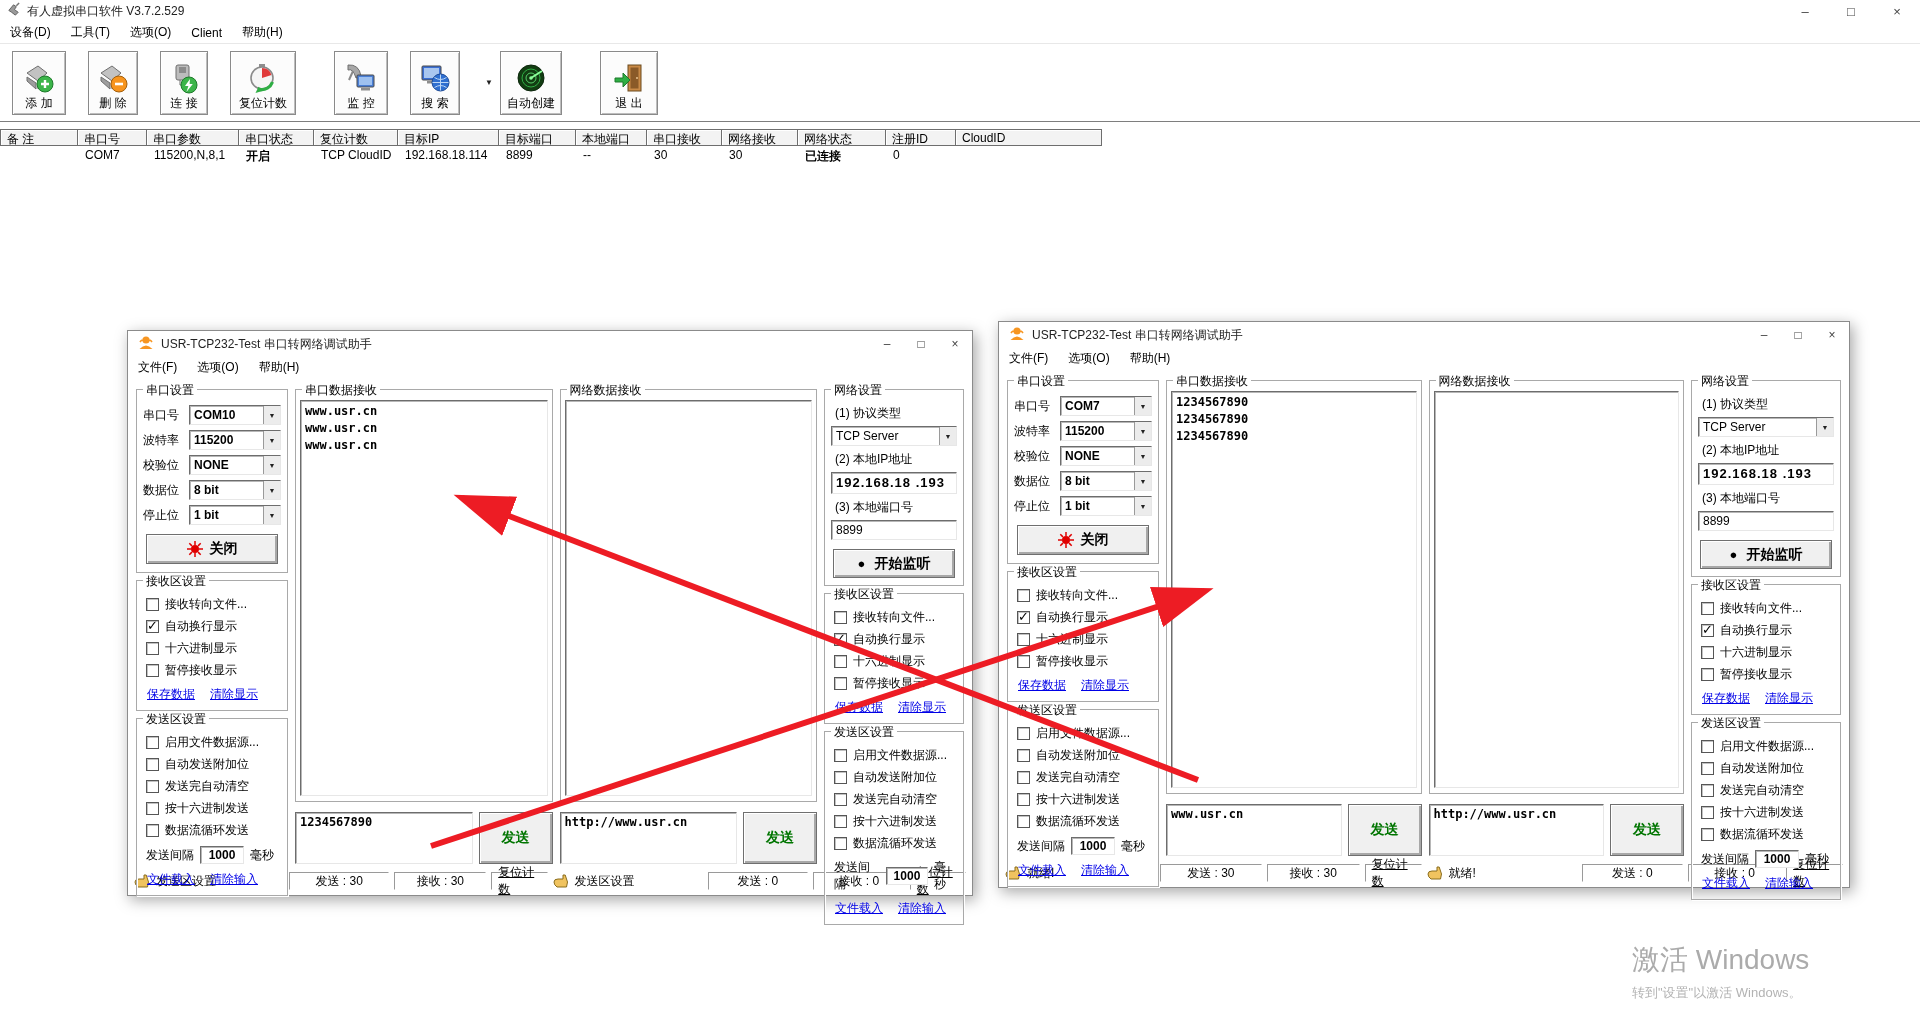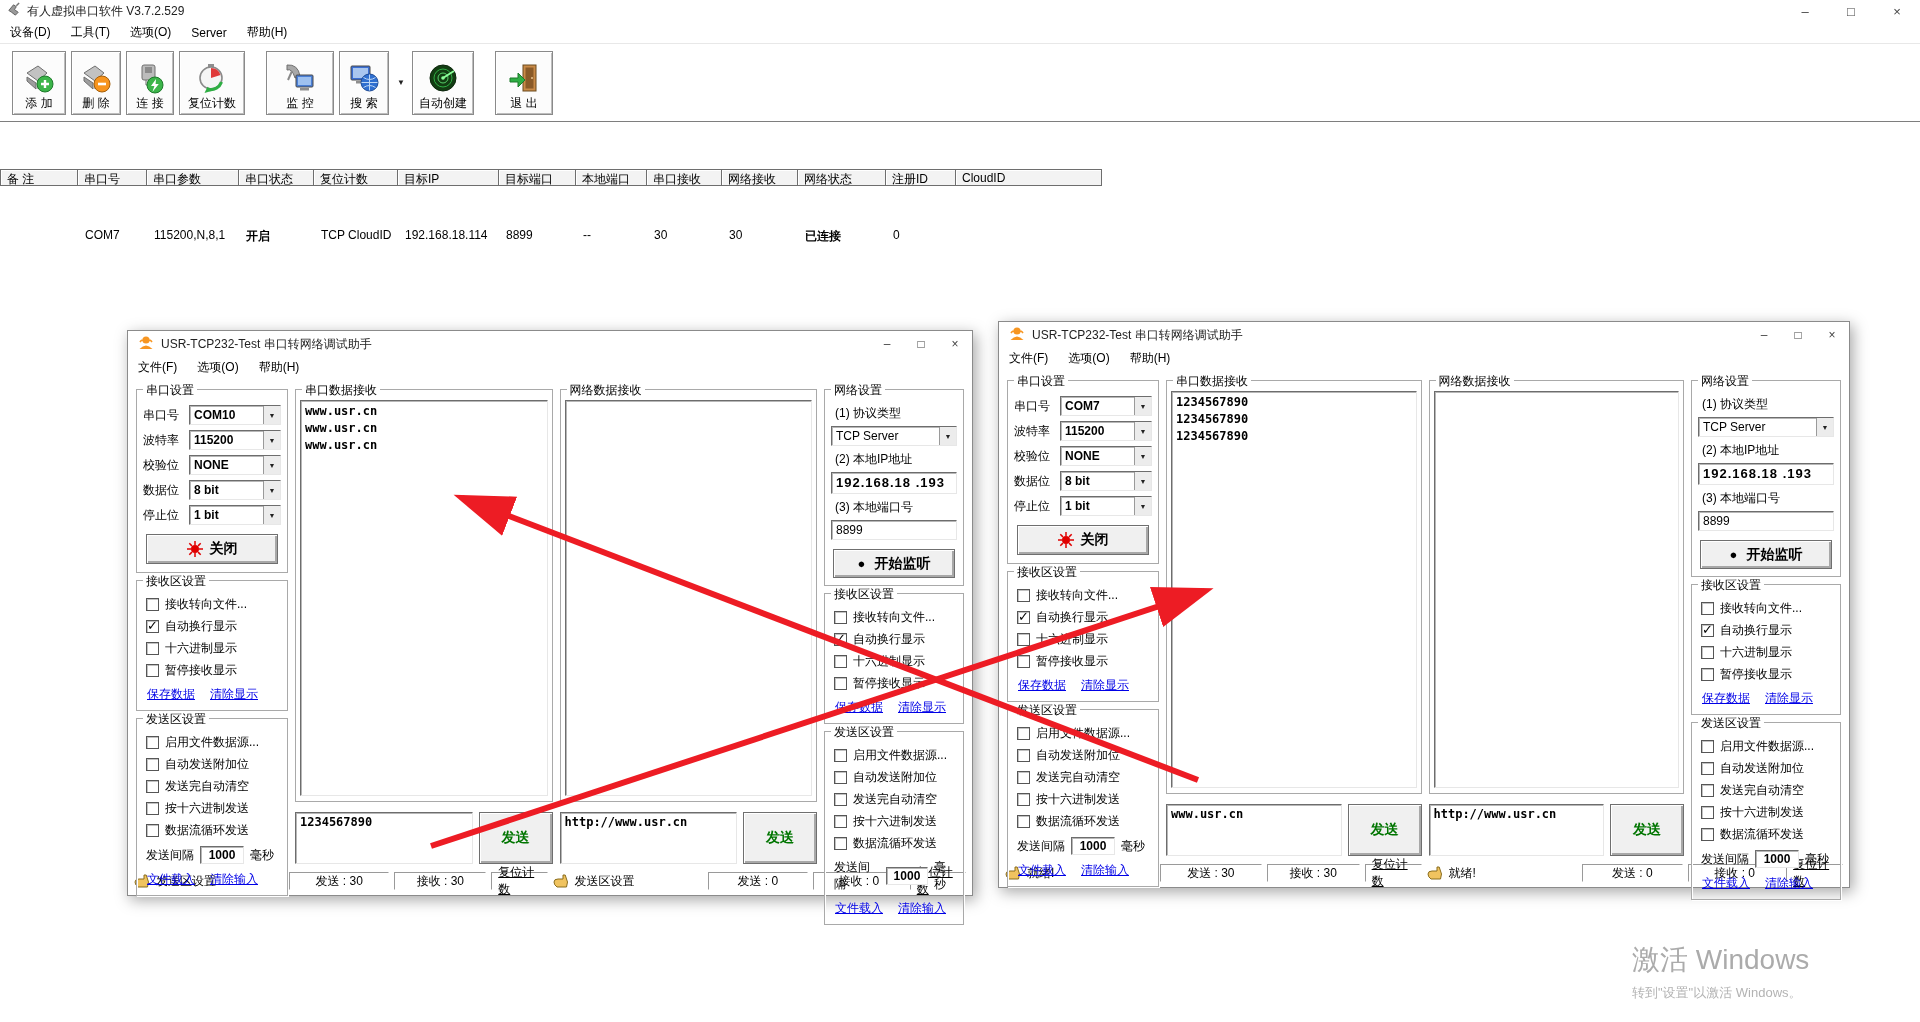--- a/index.html
+++ b/index.html
@@ -8,28 +8,28 @@
   .abs { position:absolute; }
 
   
   #app-titlebar { left:0; top:0; width:1920px; height:22px; display:flex; align-items:center; padding-left:6px; font-size:12px; color:#222; }
   #app-titlebar .t { margin-left:6px; }
   .wbtns { margin-left:auto; display:flex; }
   .wbtns span { width:46px; height:22px; display:flex; align-items:center; justify-content:center; font-size:13px; color:#444; }
   #app-menubar { left:0; top:22px; width:1920px; height:21px; display:flex; align-items:center; font-size:12px; }
   #app-menubar span { padding:2px 10px; }
   #toolbar { left:0; top:43px; width:1920px; height:79px; border-bottom:1px solid #7e7e7e; border-top:1px solid #e8e8e8; display:flex; align-items:center; padding-left:12px; background:#fff; }
-  .tbtn { height:64px; background:#fcfcfc; border:1px solid #8a8a8a; box-shadow:inset 1px 1px 0 #fff, inset -1px -1px 0 #bdbdbd; display:flex; flex-direction:column; align-items:center; justify-content:flex-end; padding:2px 3px 2px; font-size:12px; margin-right:5px; }
+  .tbtn { height:64px; background:#fcfcfc; border:1px solid #8a8a8a; box-shadow:inset 1px 1px 0 #fff, inset -1px -1px 0 #bdbdbd; display:flex; flex-direction:column; align-items:center; justify-content:flex-end; padding:2px 3px 2px; font-size:12px; margin-right:22px; }
   .tbtn svg { display:block; margin-bottom:1px; }
   .tsp { width:16px; }
   .caret { width:14px; font-size:8px; color:#222; text-align:center; margin-right:4px; }
 
   
   #dev-table { left:0; top:129px; }
-  .trow { display:flex;margin-top:40px; }
+  .trow { display:flex; }
   .hcell { height:17px; background:#f3f3f3; border:1px solid #6e6e6e; border-left:none; box-shadow:inset 1px 1px 0 #fff; font-size:12px; padding:1px 0 0 6px; }
   .hcell:first-child { border-left:1px solid #6e6e6e; }
   .dcell { height:17px; font-size:12px; padding:2px 0 0 7px; }
   .bold { font-weight:700; }
 
   
   .window { position:absolute; background:#fff; border:1px solid #8b8b8b; box-shadow:3px 4px 14px rgba(0,0,0,.35); display:flex; flex-direction:column; z-index:10; }
   .titlebar { height:26px; display:flex; align-items:center; padding-left:10px; font-size:12px; color:#222; flex:none; }
   .titlebar .t { margin-left:7px; }
   .titlebar .wbtns span { width:34px; height:26px; font-size:12px; }
@@ -98,21 +98,21 @@
     <span>–</span>
     <span>□</span>
     <span>×</span>
   </span>
 </div>
 
 <div class="abs" id="app-menubar">
   <span>设备(D)</span>
   <span>工具(T)</span>
   <span>选项(O)</span>
-  <span>Server</span>
+  <span>Client</span>
   <span>帮助(H)</span>
 </div>
 
 <div class="abs" id="toolbar">
   <div class="tbtn" style="width:54px">
     <svg width="32" height="32" viewBox="0 0 32 32">
         <path d="M4 11 L15 4 24 11 15 19z" fill="#c2c2c2" stroke="#6f6f6f"></path>
         <path d="M4 15 L13 21 13 27 4 19z" fill="#9e9e9e" stroke="#6f6f6f"></path>
         <path d="M24 15 L15 21 15 27 24 19z" fill="#8d8d8d" stroke="#6f6f6f"></path>
         <circle cx="22" cy="22" r="8" fill="#3cb54a" stroke="#1d7a2a"></circle>
@@ -144,21 +144,21 @@
     <svg width="32" height="32" viewBox="0 0 32 32">
         <rect x="12" y="2" width="6" height="3" fill="#8e8e8e"></rect>
         <circle cx="15" cy="16" r="11" fill="#f5f5f5" stroke="#8a8a8a" stroke-width="1.6"></circle>
         <path d="M15 16 L15 6 A10 10 0 0 1 24.5 13z" fill="#e03a3a"></path>
         <path d="M25.5 20 a11.5 11.5 0 0 1 -13 7.4" stroke="#2fae44" stroke-width="3.2" fill="none"></path>
         <path d="M8.5 31 l3-6.3 4.8 4z" fill="#2fae44"></path>
       </svg>
     <span>复位计数</span>
   </div>
   <div class="tsp"></div>
-  <div class="tbtn" style="width:68px">
+  <div class="tbtn" style="width:54px">
     <svg width="32" height="32" viewBox="0 0 32 32">
         <path d="M3 3 q11 -1 13 11 l-5 2 q-3 -10 -8 -8z" fill="#a8a8a8" stroke="#6f6f6f"></path>
         <path d="M8 9 l-4 9" stroke="#8a8a8a" stroke-width="2"></path>
         <rect x="12" y="13" width="17" height="12" rx="1" fill="#4a7fd6" stroke="#4a4a4a"></rect>
         <rect x="14" y="15" width="13" height="8" fill="#9ec1f0"></rect>
         <rect x="16" y="26" width="9" height="2.5" fill="#8e8e8e"></rect>
       </svg>
     <span>监 控</span>
   </div>
   <div class="tbtn" style="width:50px">

